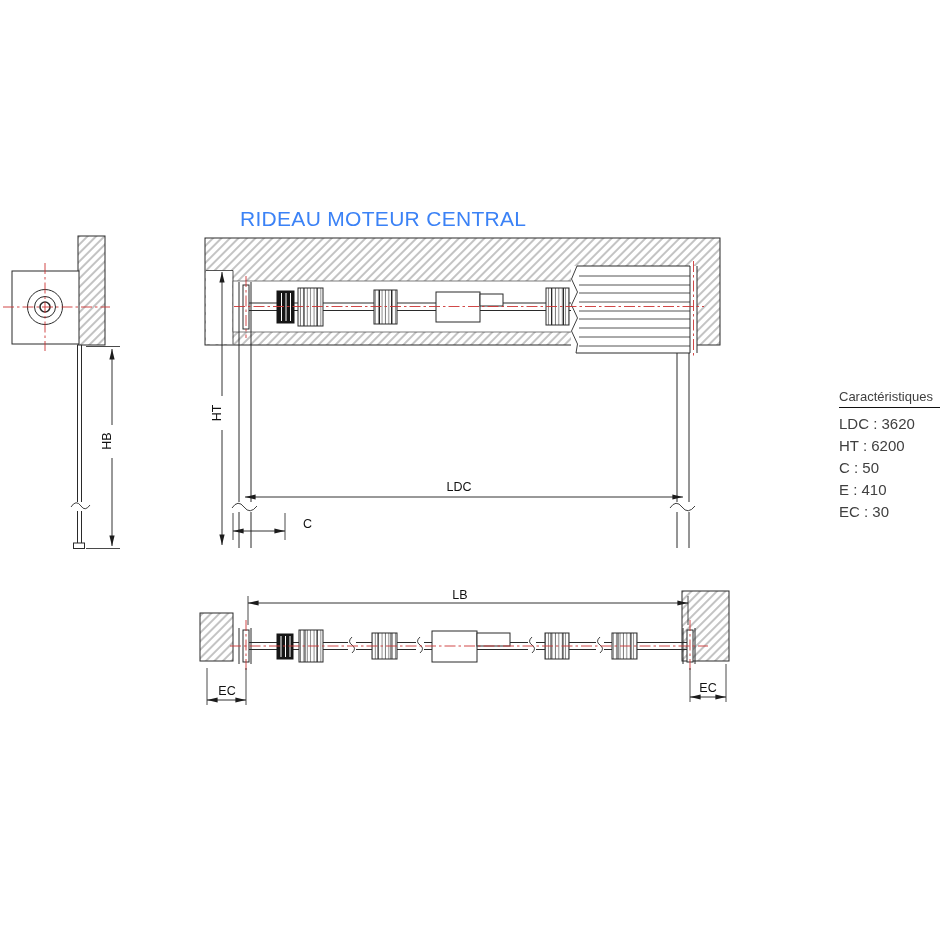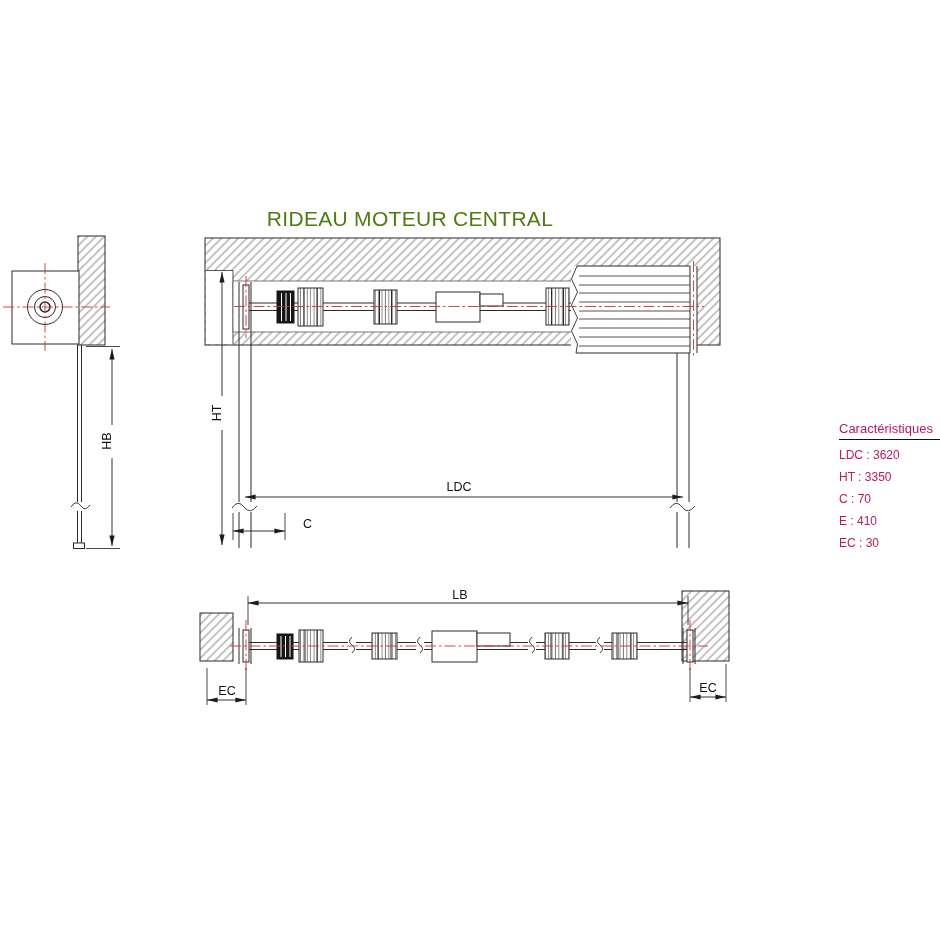--- a/index.html
+++ b/index.html
@@ -1,29 +1,29 @@
 <!DOCTYPE html>
 <html><head>
 <meta charset="utf-8">
 <style>
   html,body{margin:0;padding:0;background:#ffffff;}
   body{width:940px;height:940px;overflow:hidden;font-family:"Liberation Sans",sans-serif;}
   #stage{position:relative;width:940px;height:940px;background:#ffffff;}
   svg{position:absolute;left:0;top:0;}
   svg text{font-family:"Liberation Sans",sans-serif;font-size:12.5px;fill:#111111;stroke:none;}
   .title{
-    position:absolute;left:240px;top:207px;width:340px;text-align:center;
-    font-size:21px;letter-spacing:0.3px;color:#4d7c0f;white-space:nowrap;
+    position:absolute;left:240px;top:207px;width:340px;
+    font-size:21px;letter-spacing:0.3px;color:#3b82f6;white-space:nowrap;
   }
-  .chars{position:absolute;left:839px;top:389px;width:101px;color:#be185d;margin-top:32px;}
+  .chars{position:absolute;left:839px;top:389px;width:101px;color:#404040;}
   .chars .head{
     font-size:13px;line-height:15px;padding-bottom:3px;
     border-bottom:1.3px solid #111111;white-space:nowrap;overflow:hidden;
   }
-  .chars .char-item{font-size:12px;line-height:13px;margin-top:9px;white-space:nowrap;}
+  .chars .char-item{font-size:15px;line-height:13px;margin-top:9px;white-space:nowrap;}
 </style>
 </head>
 <body>
 
 <div id="stage">
 
 <svg width="940" height="940" viewBox="0 0 940 940">
   <defs>
     <pattern id="hatch" width="6" height="6" patternUnits="userSpaceOnUse" patternTransform="rotate(-45)">
       <rect width="6" height="6" fill="#ffffff"></rect>
@@ -224,19 +224,19 @@
       <text x="708" y="692" text-anchor="middle">EC</text>
     </g>
   </g>
 </svg>
 
   <div class="title">RIDEAU MOTEUR CENTRAL</div>
 
   <div class="chars">
     <div class="head">Caractéristiques</div>
     <div class="char-item">LDC : 3620</div>
-    <div class="char-item">HT : 3350</div>
-    <div class="char-item">C : 70</div>
+    <div class="char-item">HT : 6200</div>
+    <div class="char-item">C : 50</div>
     <div class="char-item">E : 410</div>
     <div class="char-item">EC : 30</div>
   </div>
 
 </div>
 
 </body></html>

